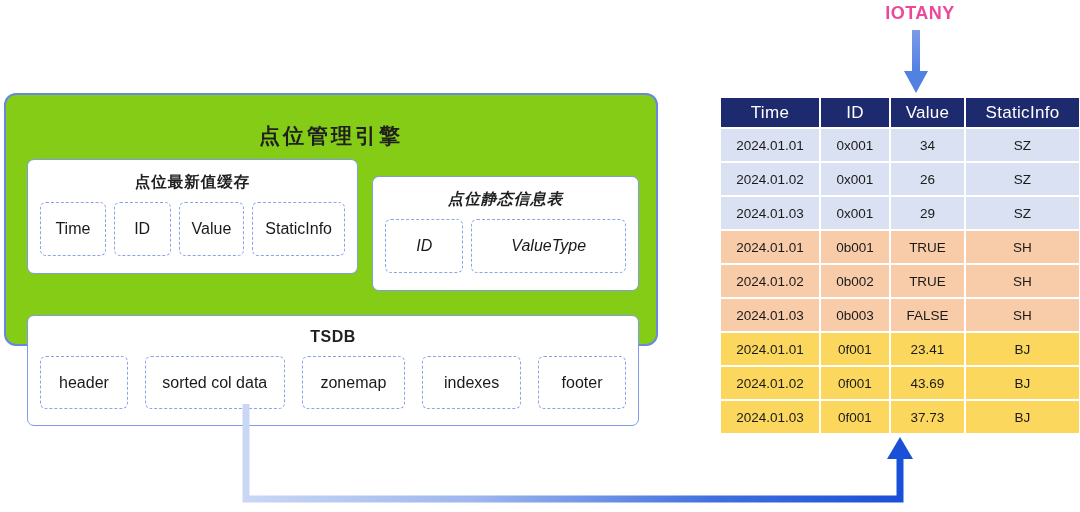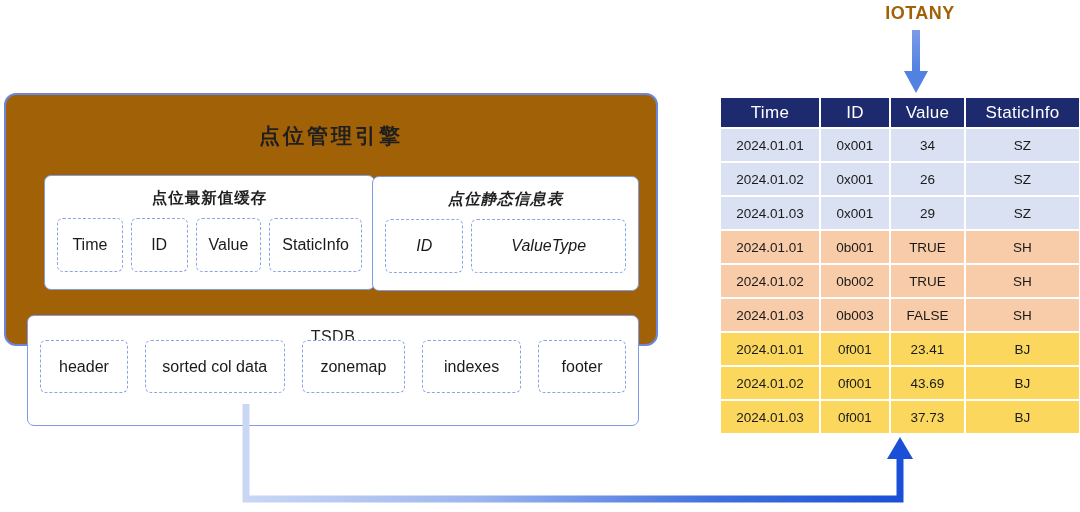--- a/index.html
+++ b/index.html
@@ -19,21 +19,21 @@
   
   #engine-panel {
     position: absolute;
     left: 4px;
     top: 93px;
     width: 654px;
     height: 253px;
     box-sizing: border-box;
     border: 2.5px solid #6987E0;
     border-radius: 12px;
-    background: #a16207;
+    background: #84cc16;
   }
 
   #engine-title {
     position: absolute;
     left: 0;
     top: 27px;
     width: 100%;
     text-align: center;
     font-size: 21px;
     font-weight: bold;
@@ -42,52 +42,52 @@
   }
 
   .sub-panel {
     position: absolute;
     box-sizing: border-box;
     border: 1px solid #7E9BE6;
     border-radius: 7px;
     background: #ffffff;
   }
 
-  #cache-panel  { left: 21px;  top: 80px;  width: 331px; height: 115px; margin-left: 17px; }
+  #cache-panel  { left: 21px;  top: 64px;  width: 331px; height: 115px; }
   #static-panel { left: 366px; top: 81px;  width: 267px; height: 115px; font-style: italic; }
   #tsdb-panel   { left: 21px;  top: 220px; width: 612px; height: 111px; }
 
   .sub-title {
     position: absolute;
     left: 0;
     top: 12px;
     width: 100%;
     text-align: center;
     font-size: 15.5px;
     font-weight: bold;
     letter-spacing: 1px;
     color: #1f1f1f;
   }
   .sub-title.latin {
-    font-weight: normal;
+    font-weight: bold;
     letter-spacing: 0.5px;
     font-size: 16px;
   }
 
   .field-row {
     position: absolute;
     left: 12px;
     right: 12px;
     top: 42px;
     height: 54px;
     display: flex;
     align-items: stretch;
     gap: 8px;
   }
-  #tsdb-panel .field-row { top: 24px; height: 53px; gap: 17px; }
+  #tsdb-panel .field-row { top: 40px; height: 53px; gap: 17px; }
 
   .field-chip {
     box-sizing: border-box;
     border: 1.6px dashed #8BA4E8;
     border-radius: 6px;
     display: flex;
     align-items: center;
     justify-content: center;
     font-size: 16px;
     color: #1a1a1a;
@@ -130,21 +130,21 @@
 
   
   #iotany-label {
     position: absolute;
     left: 855px;
     top: 3px;
     width: 130px;
     text-align: center;
     font-size: 18px;
     font-weight: bold;
-    color: #a16207;
+    color: #ec4899;
     letter-spacing: 0.5px;
   }
   #iotany-arrow {
     position: absolute;
     left: 900px;
     top: 30px;
     width: 32px;
     height: 64px;
   }
 

